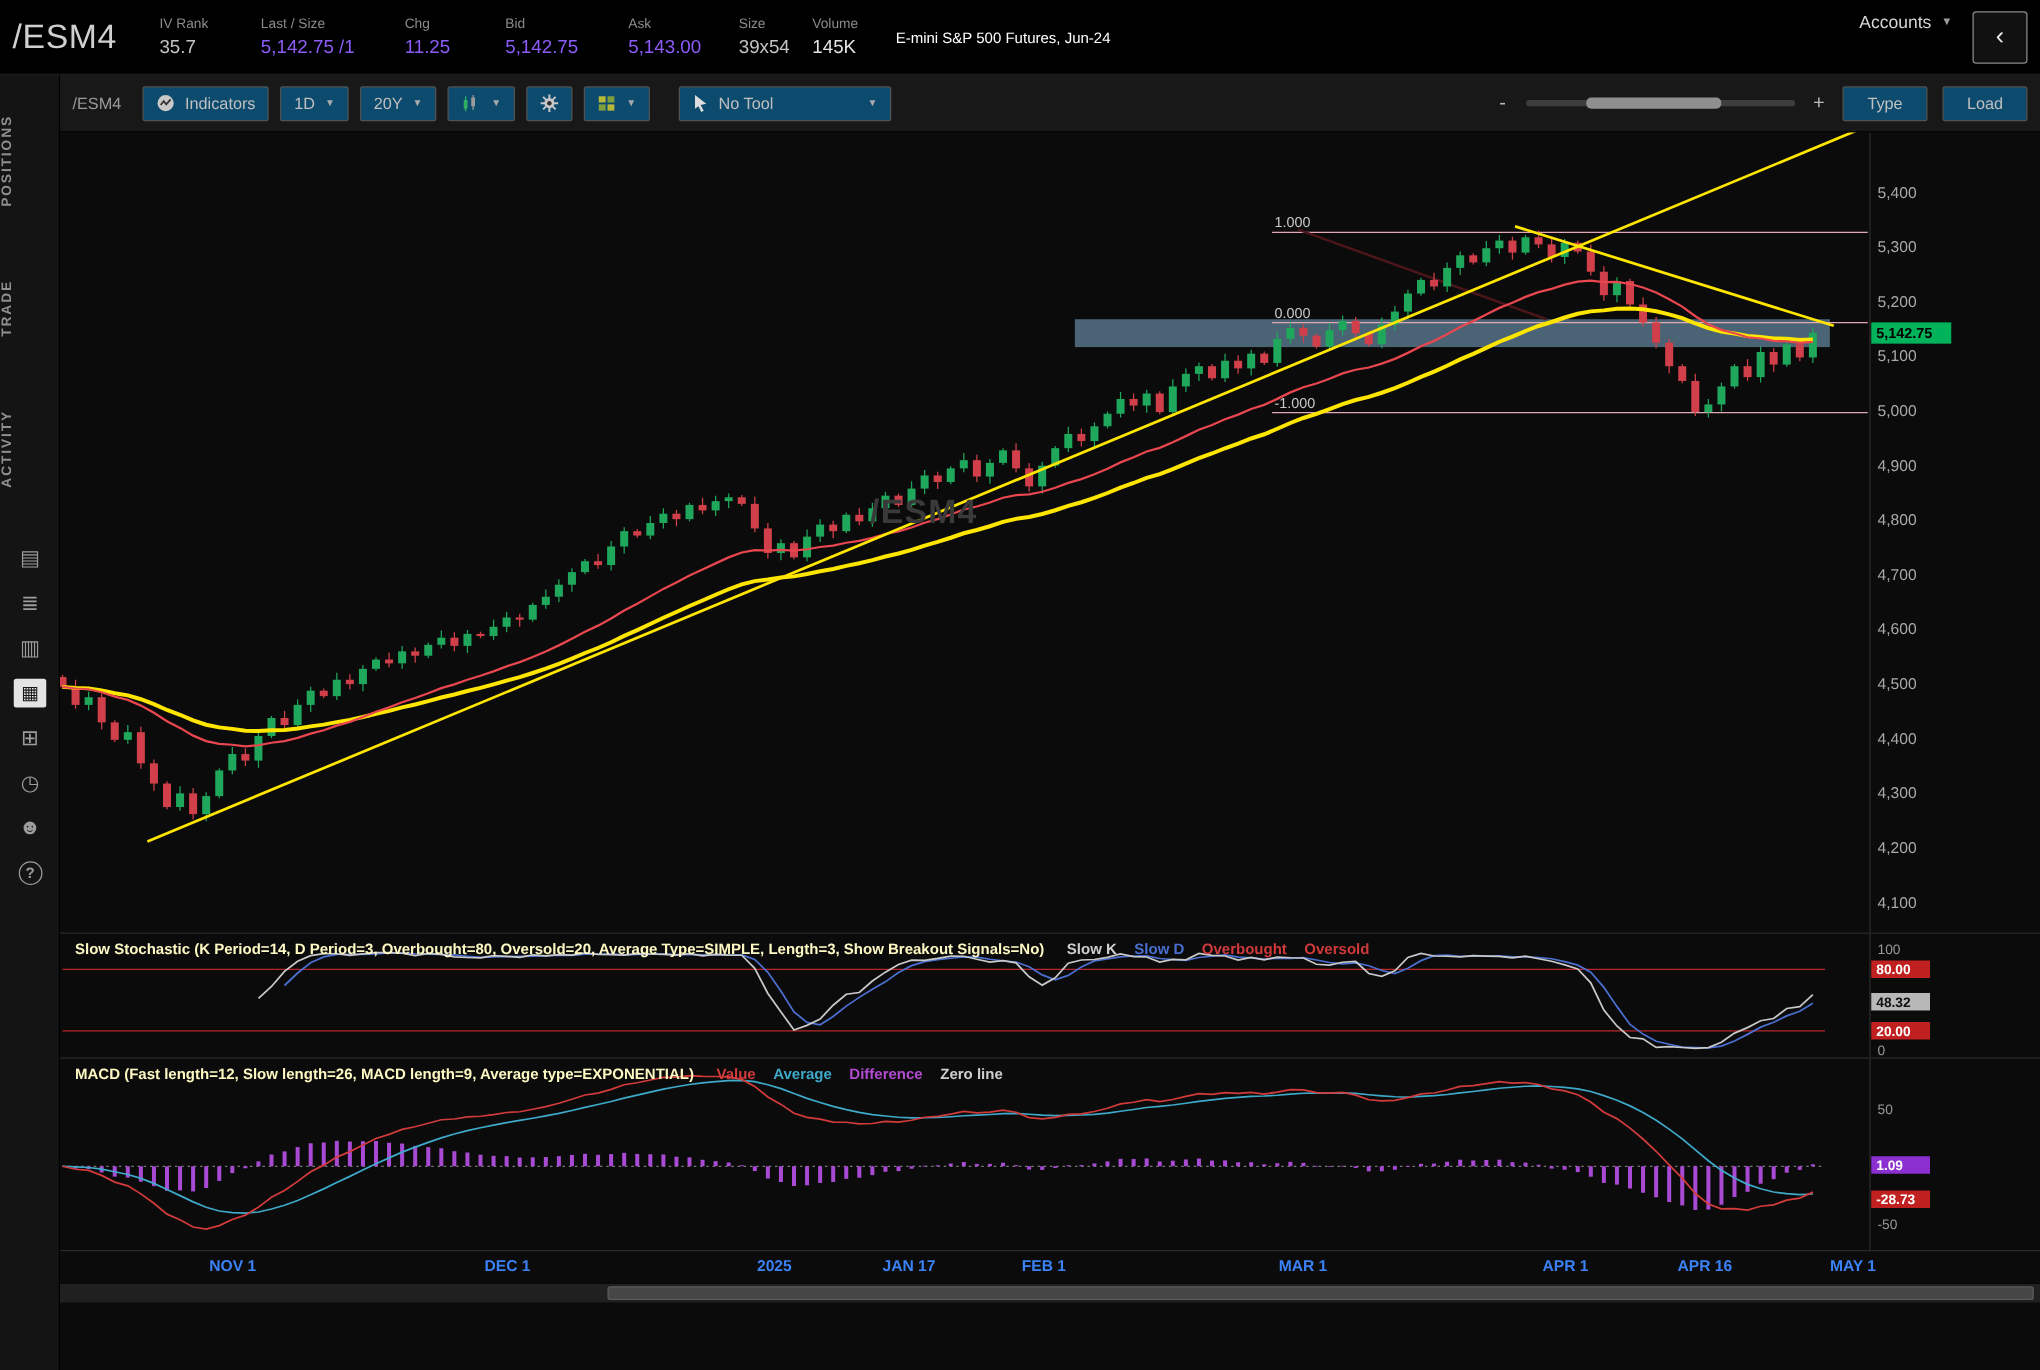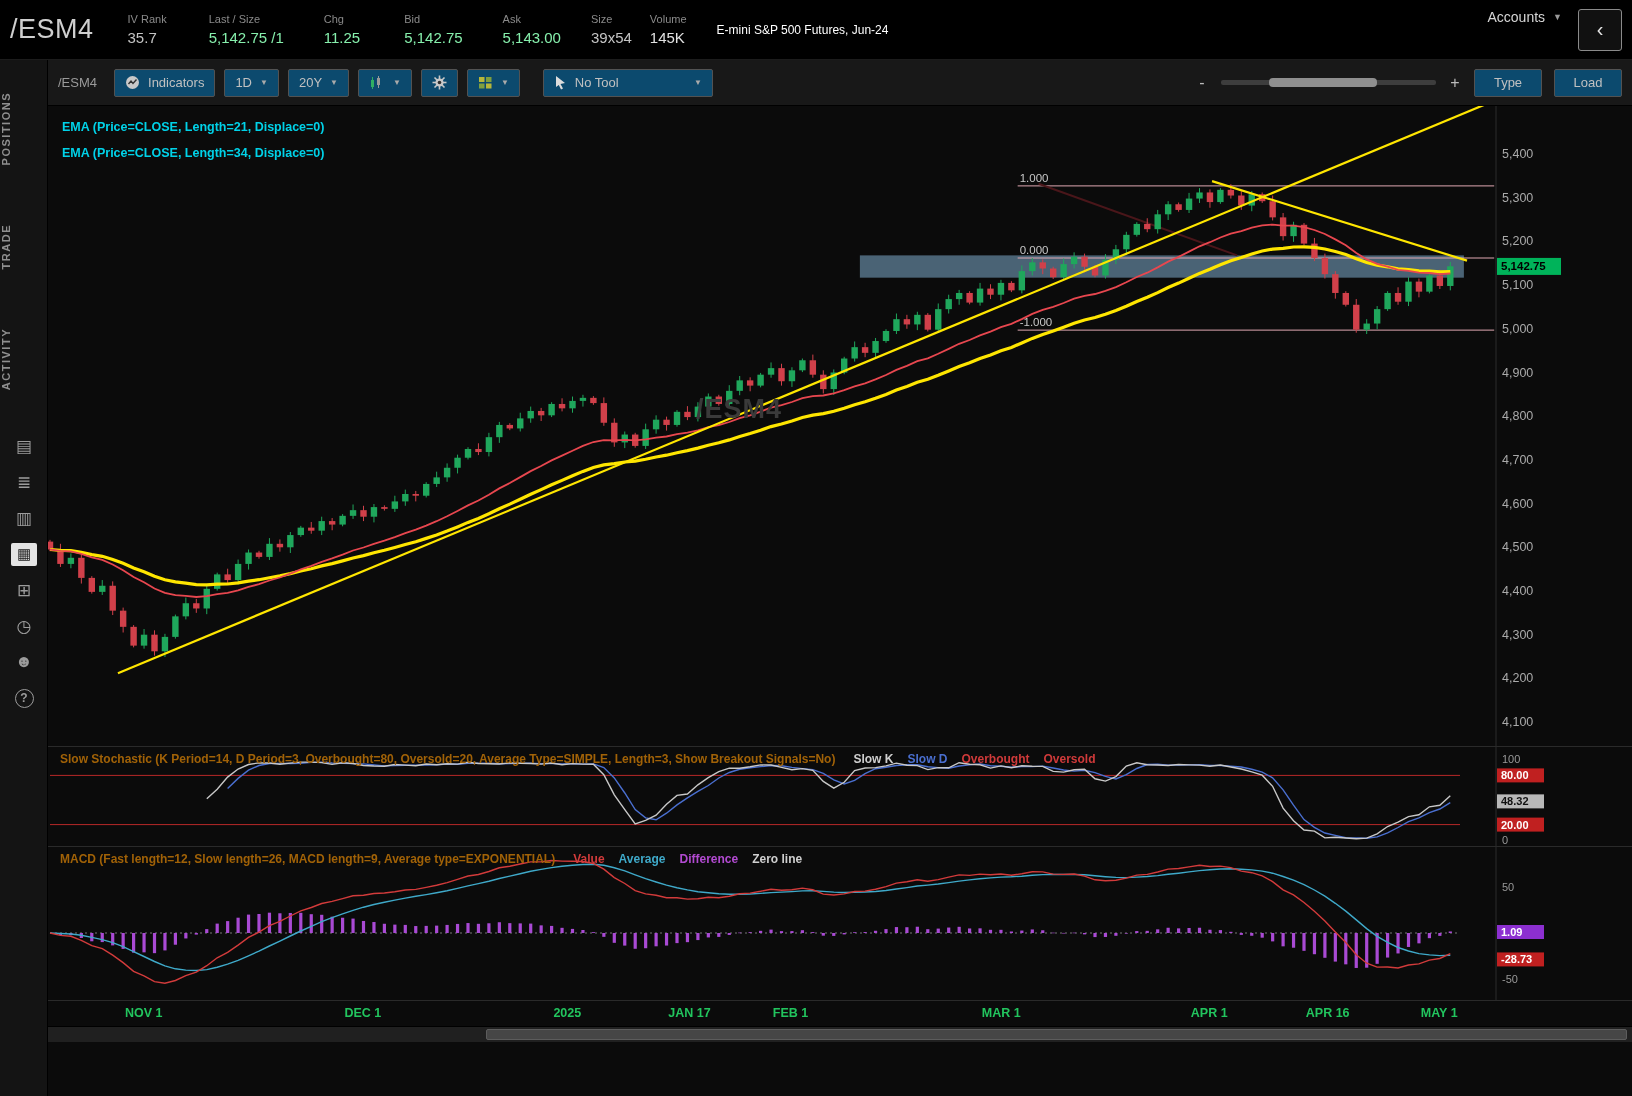--- a/index.html
+++ b/index.html
@@ -5,21 +5,21 @@
   * { box-sizing: border-box; margin: 0; padding: 0; }
   body { background:#000; font-family:"Liberation Sans", sans-serif; }
   .app { position:relative; width:1632px; height:1096px; background:#000; overflow:hidden; }
 
   
   header { position:absolute; top:0; left:0; right:0; height:60px; background:#000; display:flex; align-items:center; padding-left:10px; border-bottom:1px solid #1c1c1c; }
   .symbol { font-size:27px; color:#cfcfcf; margin-right:34px; letter-spacing:0.5px; }
   .qf { display:flex; flex-direction:column; align-items:flex-start; }
   .qf .lbl { font-size:11px; color:#8a8a8a; margin-bottom:4px; }
   .qf .val { font-size:15px; color:#c4c4c4; }
-  .qf.green .val { color:#86efac; }
+  .qf.green .val { color:#8b5cf6; }
   .qf.bright .val { color:#e2e2e2; }
   .mr42{margin-right:42px}.mr40{margin-right:40px}.mr44{margin-right:44px}.mr30{margin-right:30px}.mr18{margin-right:18px}.mr16{margin-right:16px}
   .desc { font-size:12px; color:#ffffff; margin-left:14px; white-space:nowrap; }
   .hdr-right { margin-left:auto; display:flex; align-items:flex-start; }
   .accounts { color:#d6d6d6; font-size:14px; display:flex; align-items:center; gap:8px; cursor:default; }
   .accounts .chev { font-size:9px; color:#9a9a9a; }
   .collapse-btn { width:44px; height:42px; border:1px solid #8a8a8a; border-radius:3px; color:#e8e8e8; font-size:20px; display:flex; align-items:center; justify-content:center; margin-left:16px; margin-right:10px; background:#111; }
 
   
   .sidebar { position:absolute; left:0; top:60px; bottom:0; width:48px; background:#141414; border-right:1px solid #000; }
@@ -43,25 +43,25 @@
   .chart-region { position:absolute; top:46px; left:0; right:0; }
   .panel { position:relative; background:#0b0b0b; }
   .panel + .panel { border-top:1px solid #2a2a2a; }
   .main-panel { height:640px; }
   .stoch-panel { height:100px; }
   .macd-panel { height:154px; }
   svg { display:block; }
   .ema-legend { position:absolute; top:8px; left:14px; color:#00d2e8; font-size:12.5px; font-weight:bold; line-height:26px; pointer-events:none; }
   .watermark { position:absolute; top:288px; left:648px; color:#3a3a3a; font-size:27px; font-weight:bold; letter-spacing:1px; pointer-events:none; }
   .panel-header { position:absolute; top:5px; left:12px; font-size:12px; font-weight:bold; white-space:nowrap; pointer-events:none; }
-  .p-title { color:#a16207; margin-right:18px; }
+  .p-title { color:#fef9c3; margin-right:18px; }
   .p-leg { margin-right:14px; }
 
   .time-axis { position:relative; height:26px; border-top:1px solid #2a2a2a; background:#0b0b0b; }
-  .ta-label { position:absolute; top:5px; width:80px; margin-left:-40px; text-align:left; color:#22c55e; font-size:12.5px; font-weight:bold; }
+  .ta-label { position:absolute; top:5px; width:80px; margin-left:-40px; text-align:right; color:#3b82f6; font-size:12.5px; font-weight:bold; }
   .scrollbar { position:relative; height:16px; background:#202020; border-top:1px solid #000; }
   .sb-handle { position:absolute; left:438px; right:5px; top:2px; height:11px; background:#464646; border:1px solid #5c5c5c; border-radius:2px; }
 </style>
 </head>
 <body>
 
 <div class="app">
 
   <header>
     <div class="symbol">/ESM4</div>
@@ -516,24 +516,20 @@
             <text x="1454" y="357.9" fill="#aaaaaa" font-size="12.5">4,700</text>
             <text x="1454" y="401.6" fill="#aaaaaa" font-size="12.5">4,600</text>
             <text x="1454" y="445.3" fill="#aaaaaa" font-size="12.5">4,500</text>
             <text x="1454" y="489" fill="#aaaaaa" font-size="12.5">4,400</text>
             <text x="1454" y="532.7" fill="#aaaaaa" font-size="12.5">4,300</text>
             <text x="1454" y="576.4" fill="#aaaaaa" font-size="12.5">4,200</text>
             <text x="1454" y="620.1" fill="#aaaaaa" font-size="12.5">4,100</text>
             <rect x="1449" y="151.91825" width="64" height="17" fill="#00b35a"></rect>
             <text x="1453" y="164.41825" fill="#000" font-size="11.5" font-weight="bold">5,142.75</text>
           </svg>
-        <div class="ema-legend">
-          <div>EMA (Price=CLOSE, Length=21, Displace=0)</div>
-          <div>EMA (Price=CLOSE, Length=34, Displace=0)</div>
-        </div>
         <div class="watermark">/ESM4</div>
       </div>
 
       <div class="panel stoch-panel">
         <svg id="stoch-chart" width="1584" height="100" viewBox="0 0 1584 100">
             <line x1="2" y1="28.4" x2="1412" y2="28.4" stroke="#b82828" stroke-width="1"></line>
             <line x1="2" y1="77.6" x2="1412" y2="77.6" stroke="#b82828" stroke-width="1"></line>
             <polyline points="179.6,41.4 190.1,31.4 200.5,23.2 211.0,18.5 221.4,16.5 231.9,16.4 242.3,16.5 252.8,16.2 263.3,15.4 273.7,15.3 284.1,16.0 294.6,16.3 305.0,16.6 315.5,16.9 325.9,18.0 336.4,18.9 346.8,18.6 357.3,18.3 367.8,18.1 378.2,18.0 388.6,17.8 399.1,17.1 409.5,17.2 420.0,16.4 430.4,16.3 440.9,16.2 451.3,16.8 461.8,16.6 472.2,16.4 482.7,16.2 493.1,16.6 503.6,16.5 514.0,16.9 524.5,16.8 534.9,17.1 545.4,16.9 555.8,20.6 566.3,30.9 576.8,46.0 587.2,62.5 597.6,70.9 608.1,72.8 618.5,66.2 629.0,57.9 639.4,50.9 649.9,44.4 660.3,38.5 670.8,31.0 681.3,25.5 691.7,22.3 702.1,20.7 712.6,19.6 723.0,18.5 733.5,18.7 743.9,20.4 754.4,21.6 764.8,22.6 775.3,26.4 785.8,32.9 796.2,36.9 806.6,33.3 817.1,26.6 827.5,21.7 838.0,20.2 848.4,18.5 858.9,17.8 869.3,17.7 879.8,19.8 890.2,20.6 900.7,21.3 911.1,19.0 921.6,17.9 932.0,16.9 942.5,18.7 952.9,19.3 963.4,20.3 973.8,19.5 984.3,19.6 994.7,19.1 1005.2,21.0 1015.6,23.0 1026.1,24.1 1036.5,23.3 1047.0,25.6 1057.4,29.4 1067.9,31.9 1078.3,27.6 1088.8,21.5 1099.3,17.5 1109.7,17.2 1120.1,18.1 1130.6,18.0 1141.0,17.9 1151.5,17.8 1161.9,18.4 1172.4,18.5 1182.8,19.1 1193.3,20.0 1203.8,22.3 1214.2,25.1 1224.6,30.8 1235.1,42.9 1245.5,58.1 1256.0,72.6 1266.4,80.3 1276.9,86.0 1287.3,88.4 1297.8,90.7 1308.3,91.0 1318.7,91.3 1329.1,89.9 1339.6,85.8 1350.0,80.5 1360.5,74.7 1370.9,70.8 1381.4,65.7 1391.8,62.0 1402.3,55.6" fill="none" stroke="#4a6fd0" stroke-width="1.4"></polyline>
             <polyline points="158.8,51.7 169.2,42.2 179.6,30.1 190.1,22.0 200.5,17.5 211.0,15.9 221.4,16.0 231.9,17.3 242.3,16.1 252.8,15.1 263.3,15.1 273.7,15.6 284.1,17.4 294.6,15.8 305.0,16.5 315.5,18.5 325.9,19.0 336.4,19.2 346.8,17.5 357.3,18.1 367.8,18.8 378.2,17.0 388.6,17.7 399.1,16.7 409.5,17.1 420.0,15.3 430.4,16.5 440.9,16.8 451.3,17.0 461.8,15.9 472.2,16.2 482.7,16.5 493.1,17.1 503.6,16.0 514.0,17.7 524.5,16.6 534.9,17.1 545.4,17.2 555.8,27.7 566.3,47.8 576.8,62.6 587.2,77.0 597.6,73.3 608.1,68.2 618.5,57.2 629.0,48.4 639.4,47.0 649.9,37.8 660.3,30.7 670.8,24.6 681.3,21.1 691.7,21.2 702.1,19.7 712.6,17.9 723.0,18.0 733.5,20.4 743.9,22.7 754.4,21.6 764.8,23.3 775.3,34.4 785.8,41.1 796.2,35.3 806.6,23.6 817.1,21.0 827.5,20.6 838.0,18.9 848.4,16.1 858.9,18.3 869.3,18.6 879.8,22.6 890.2,20.6 900.7,20.8 911.1,15.7 921.6,17.3 932.0,17.8 942.5,21.1 952.9,18.9 963.4,20.8 973.8,18.7 984.3,19.2 994.7,19.4 1005.2,24.4 1015.6,25.1 1026.1,22.8 1036.5,22.2 1047.0,31.8 1057.4,34.1 1067.9,29.6 1078.3,19.0 1088.8,15.8 1099.3,17.8 1109.7,18.0 1120.1,18.5 1130.6,17.5 1141.0,17.9 1151.5,18.1 1161.9,19.3 1172.4,18.0 1182.8,20.0 1193.3,22.0 1203.8,24.9 1214.2,28.2 1224.6,39.3 1235.1,61.1 1245.5,73.8 1256.0,83.0 1266.4,84.1 1276.9,90.9 1287.3,90.3 1297.8,91.0 1308.3,91.7 1318.7,91.1 1329.1,86.8 1339.6,79.5 1350.0,75.1 1360.5,69.6 1370.9,67.8 1381.4,59.8 1391.8,58.3 1402.3,48.7" fill="none" stroke="#c8c8c8" stroke-width="1.4"></polyline>
             <line x1="1448" y1="0" x2="1448" y2="100" stroke="#2c2c2c"></line>

